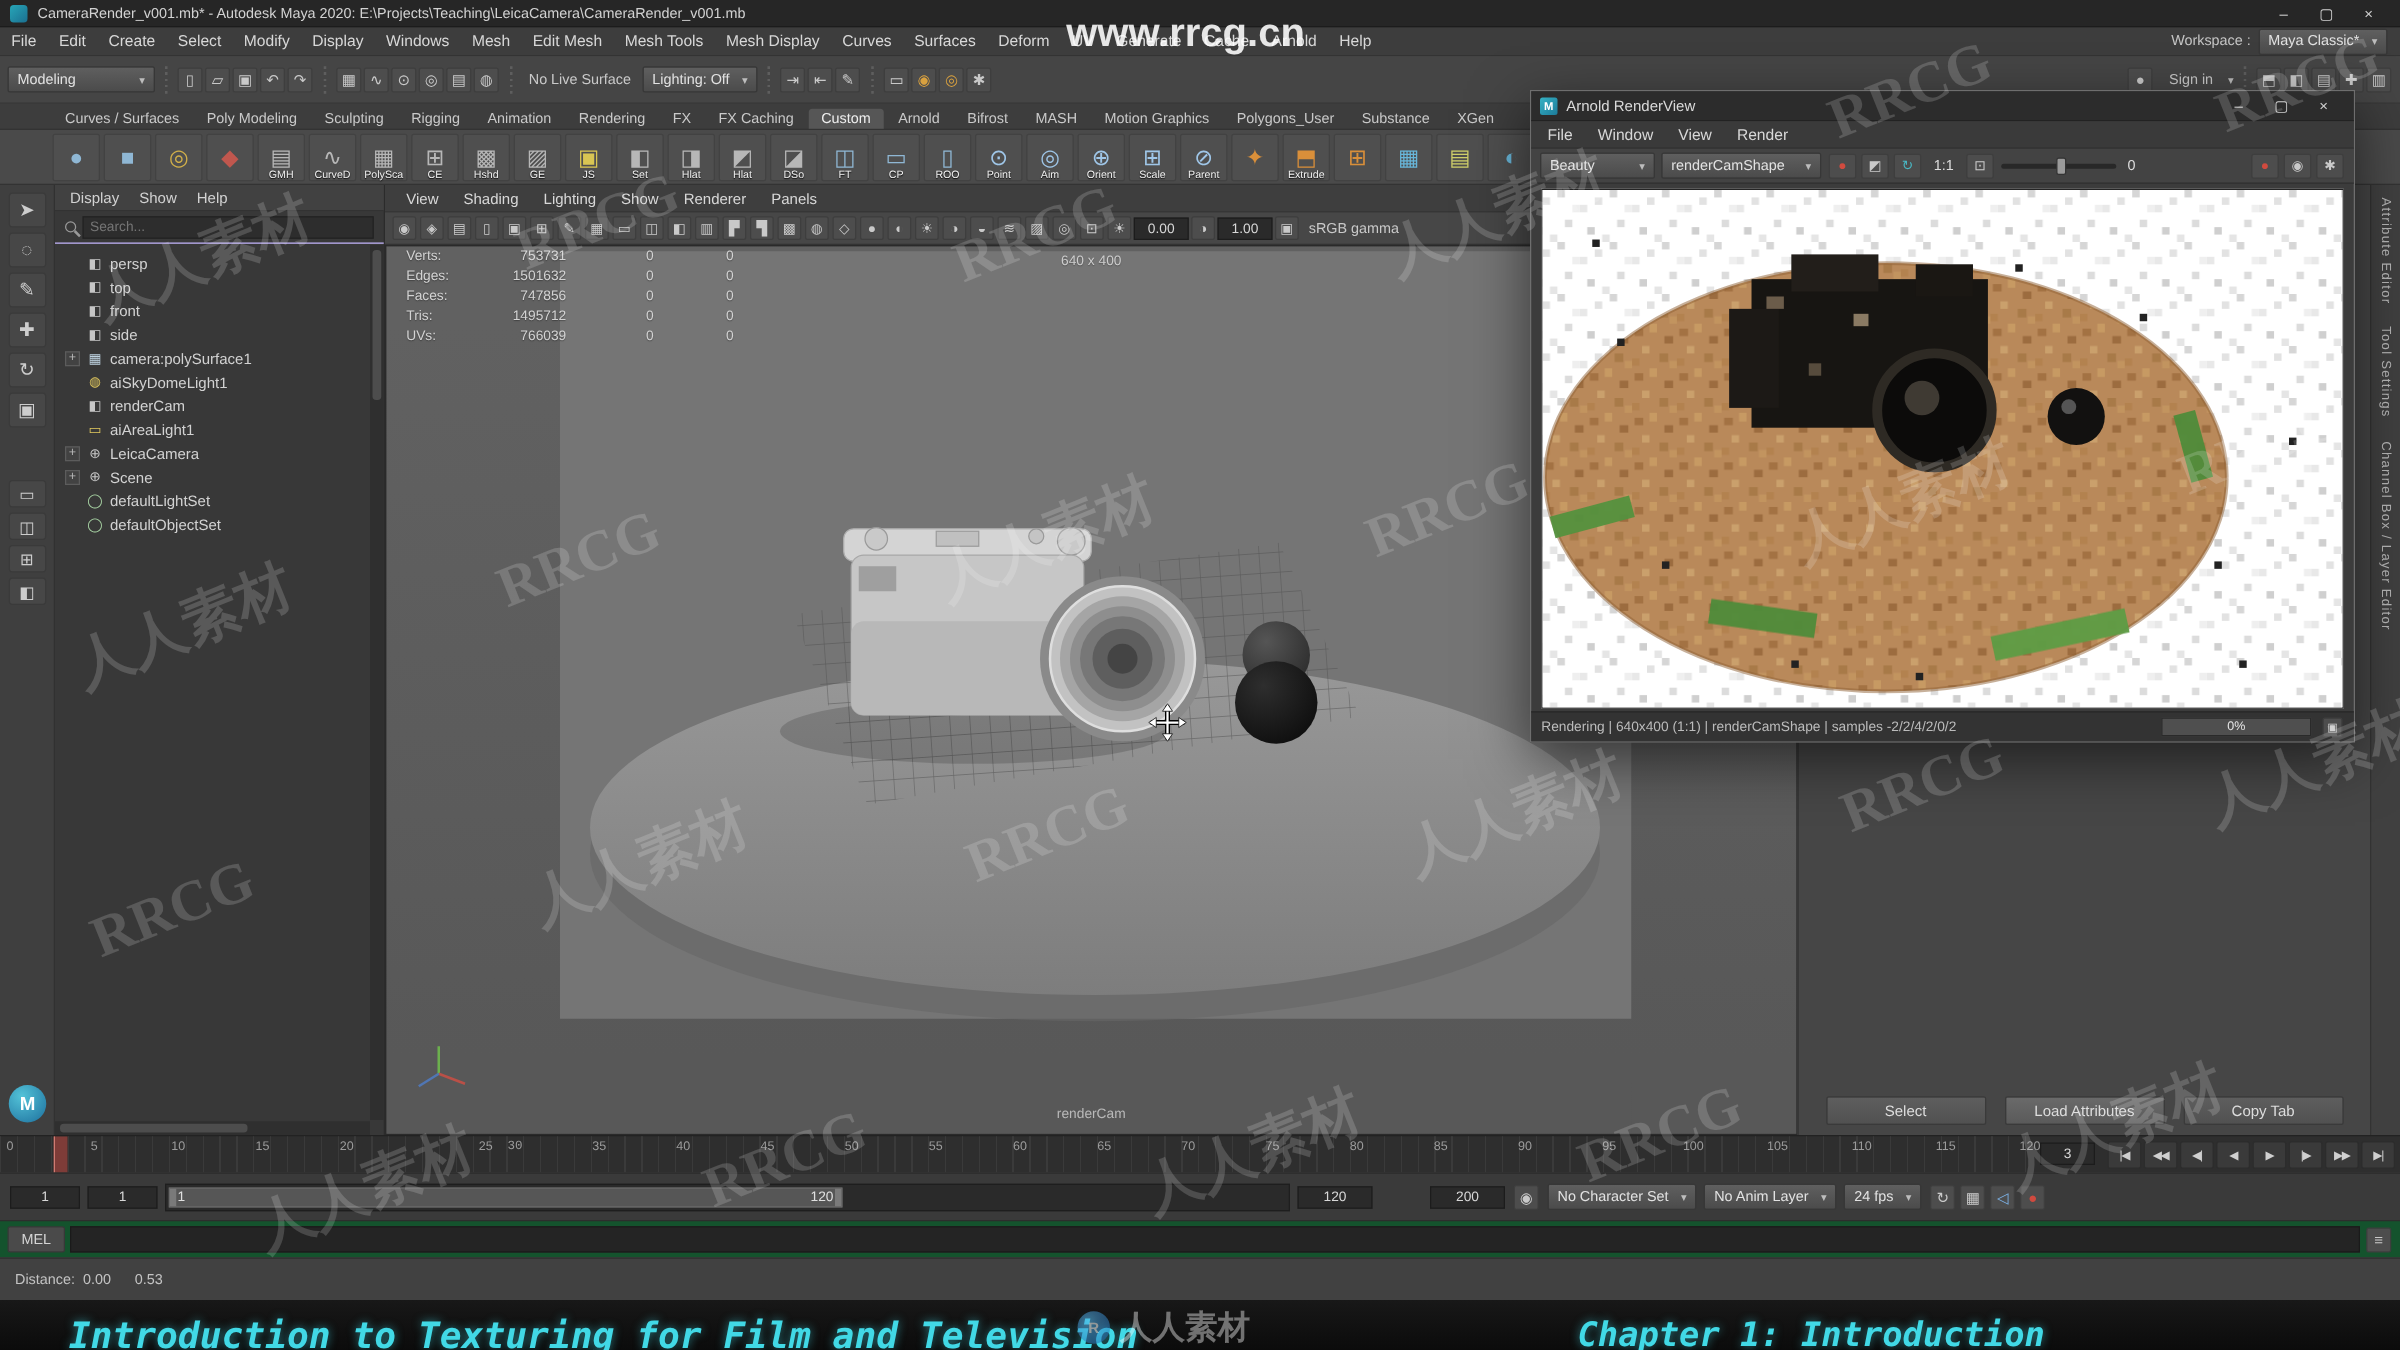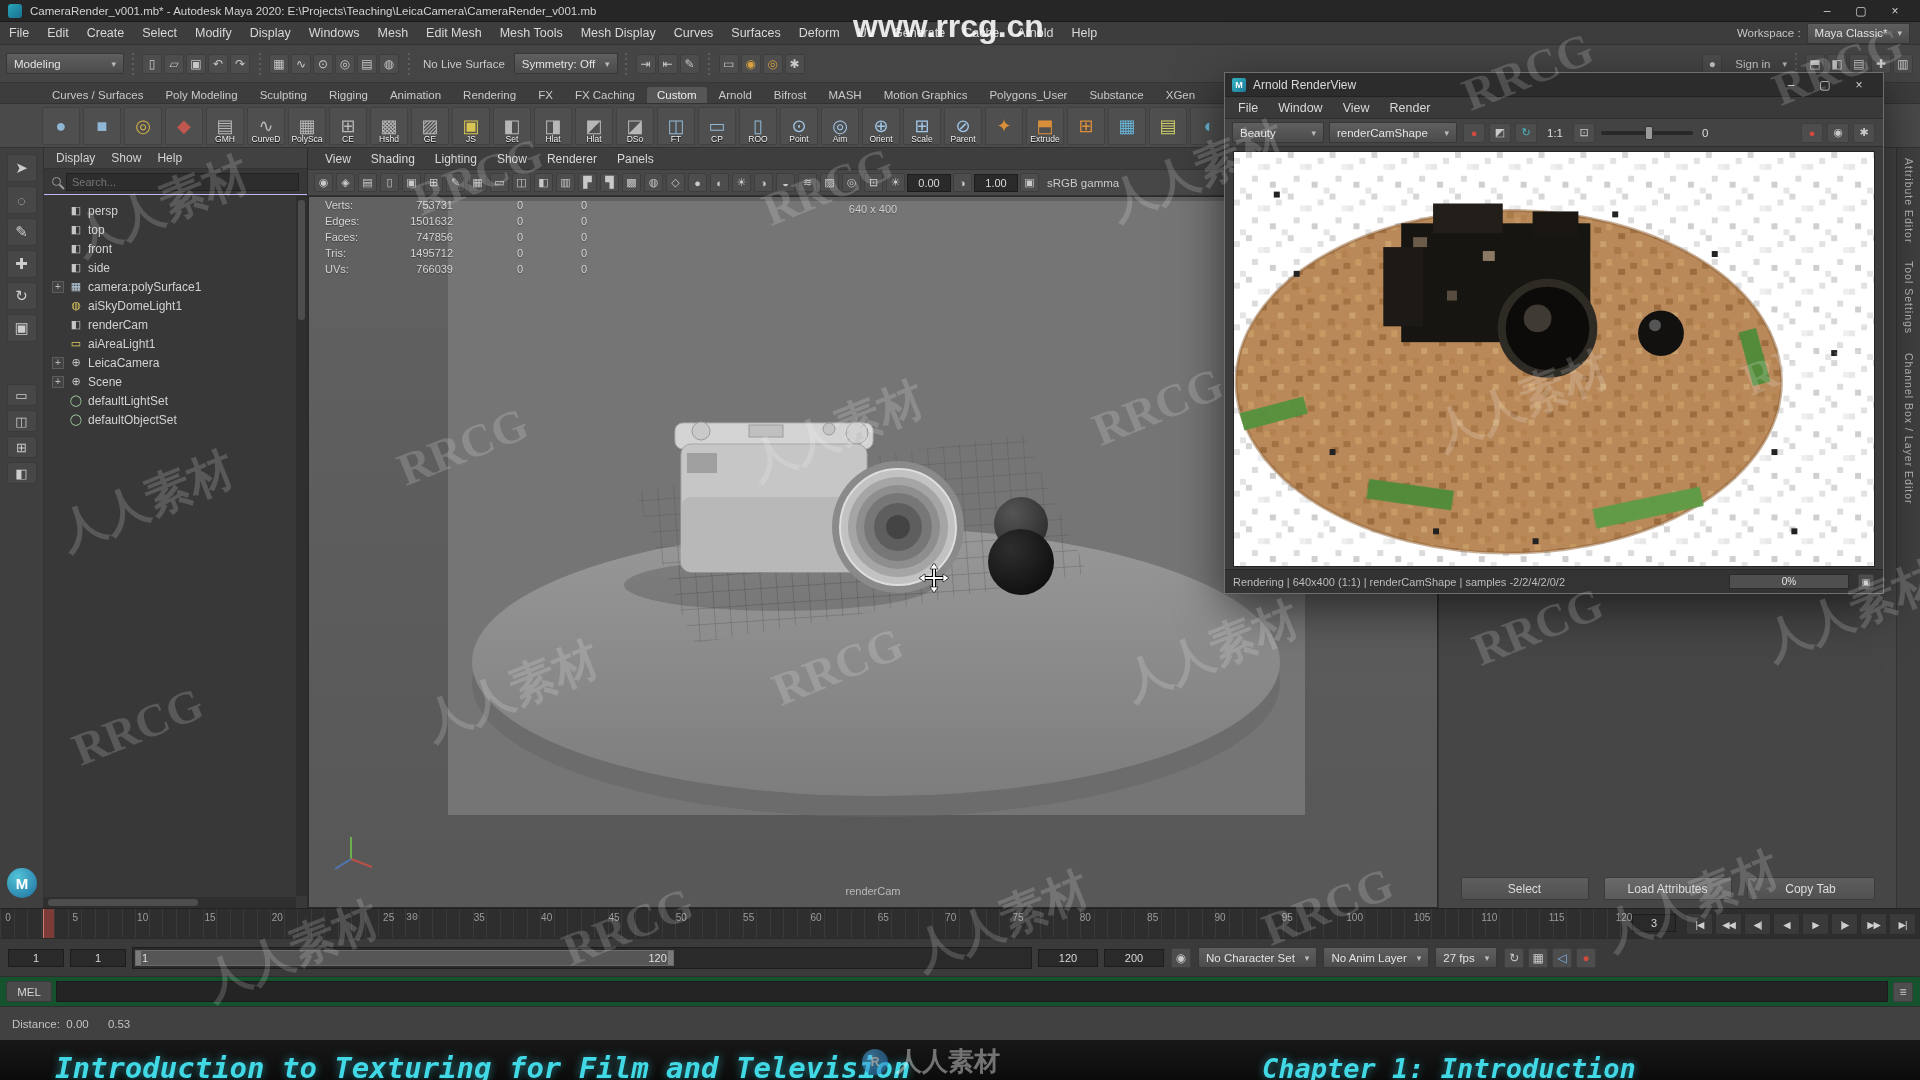--- a/index.html
+++ b/index.html
@@ -212,21 +212,21 @@
         <span class="ic">▦</span>
         <span class="ic">∿</span>
         <span class="ic">⊙</span>
         <span class="ic">◎</span>
         <span class="ic">▤</span>
         <span class="ic">◍</span>
       </span>
     <span class="divider"></span>
     <span class="sl-text">No Live Surface</span>
     <span class="dd">
-      <span>Symmetry: Off</span>
+      <span>Lighting: Off</span>
         <span class="arrow">▾</span>
     </span>
     <span class="divider"></span>
     <span id="sl-hist" style="display:flex">
         <span class="ic">⇥</span>
         <span class="ic">⇤</span>
         <span class="ic">✎</span>
       </span>
     <span class="divider"></span>
     <span id="sl-render" style="display:flex">
@@ -821,32 +821,32 @@
   <div class="rangeslider">
     <input class="num-field" style="width: 56px;" value="1">
     <input class="num-field" style="width: 56px;" value="1">
     <div class="rtrack">
       <div class="rinner">
         <span>1</span>
         <span>120</span>
       </div>
     </div>
     <input class="num-field" style="width: 60px;" value="120">
-    <input class="num-field" style="width: 60px;" value="200">
+    <input class="num-field" style="width: 60px; margin-left: 40px;" value="200">
     <span class="ic">◉</span>
     <span class="dd">
       <span>No Character Set</span>
         <span class="arrow">▾</span>
     </span>
     <span class="dd">
       <span>No Anim Layer</span>
         <span class="arrow">▾</span>
     </span>
     <span class="dd">
-      <span>27 fps</span>
+      <span>24 fps</span>
         <span class="arrow">▾</span>
     </span>
     <span id="rs-icons" style="display:flex;gap:2px">
         <span class="ic">↻</span>
         <span class="ic">▦</span>
         <span class="ic" style="color: rgb(125, 179, 232);">◁</span>
         <span class="ic" style="color: rgb(207, 74, 63);">●</span>
       </span>
   </div>
 

